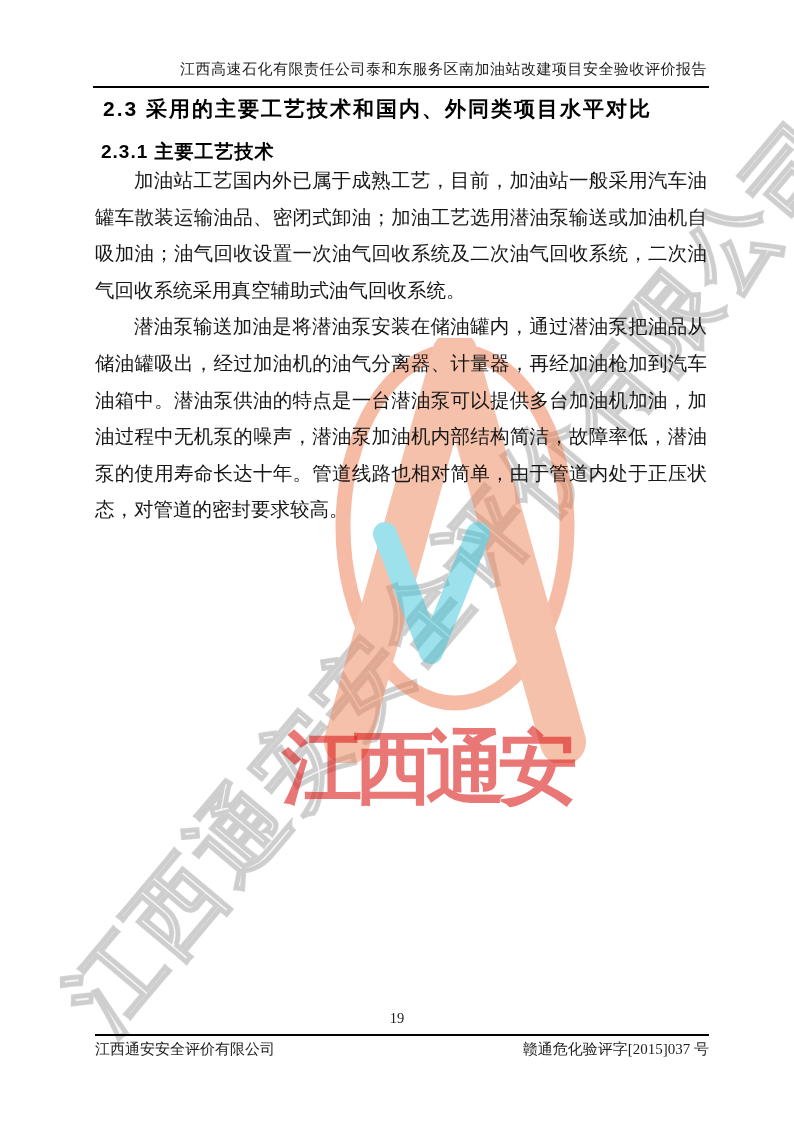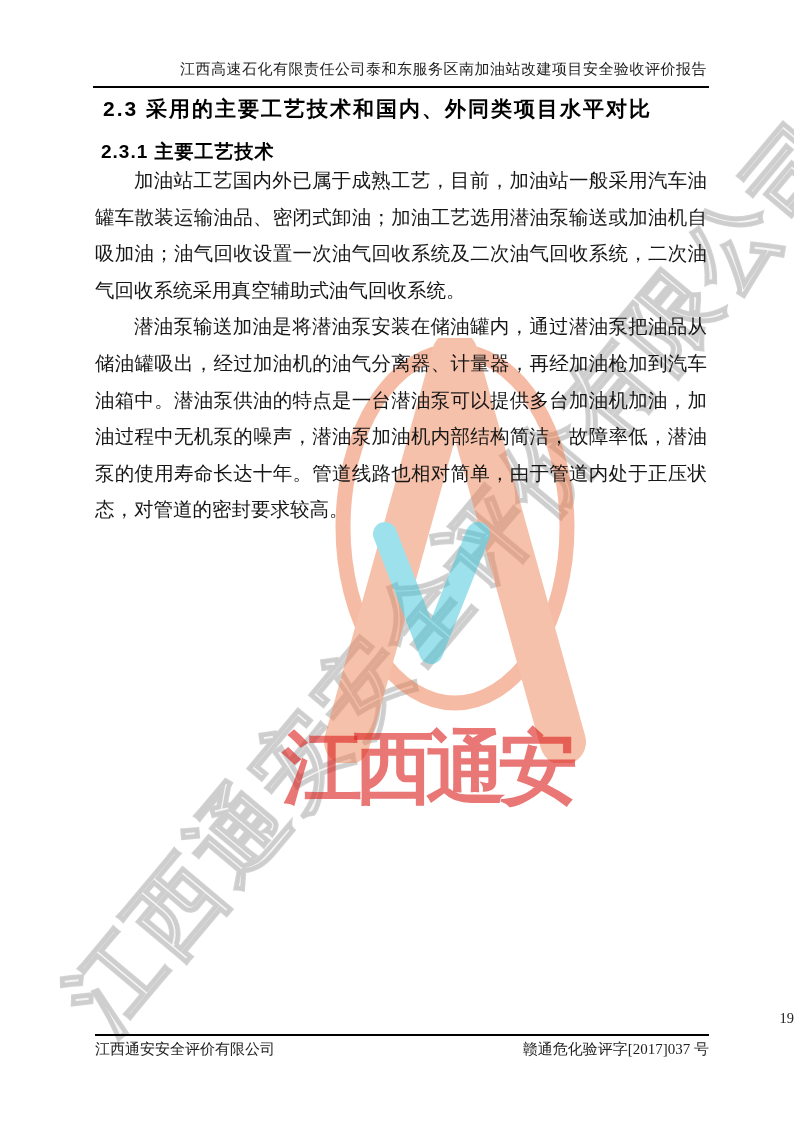--- a/index.html
+++ b/index.html
@@ -48,21 +48,21 @@
     font-weight:700;font-size:19px;letter-spacing:1px;color:#000;
   }
   .body-text{
     position:absolute;top:163px;left:95px;width:612px;
     font-size:19.5px;line-height:36.6px;text-align:justify;
     color:#161616;
   }
   .body-text p{margin:0;text-indent:2em;}
   .page-number{
     position:absolute;top:1010px;left:0;width:794px;
-    text-align:right;font-size:14.5px;color:#222;
+    text-align:center;font-size:14.5px;color:#222;
   }
   .footer-rule{position:absolute;top:1034px;left:95px;width:614px;height:1.5px;background:#000;}
   .footer-row{
     position:absolute;top:1040px;left:95px;width:614px;
     display:flex;justify-content:space-between;
     font-size:15px;color:#1d1d1d;
   }
 </style>
 </head>
 <body>
@@ -93,17 +93,17 @@
     <div class="body-text">
       <p>加油站工艺国内外已属于成熟工艺，目前，加油站一般采用汽车油罐车散装运输油品、密闭式卸油；加油工艺选用潜油泵输送或加油机自吸加油；油气回收设置一次油气回收系统及二次油气回收系统，二次油气回收系统采用真空辅助式油气回收系统。</p>
       <p>潜油泵输送加油是将潜油泵安装在储油罐内，通过潜油泵把油品从储油罐吸出，经过加油机的油气分离器、计量器，再经加油枪加到汽车油箱中。潜油泵供油的特点是一台潜油泵可以提供多台加油机加油，加油过程中无机泵的噪声，潜油泵加油机内部结构简洁，故障率低，潜油泵的使用寿命长达十年。管道线路也相对简单，由于管道内处于正压状态，对管道的密封要求较高。</p>
     </div>
 
     <div class="page-number">19</div>
     <div class="footer-rule"></div>
 
     <div class="footer-row">
       <span>江西通安安全评价有限公司</span>
-      <span>赣通危化验评字[2017]037 号</span>
+      <span>赣通危化验评字[2015]037 号</span>
     </div>
 
   </div>
 </div>
 
 </body></html>

